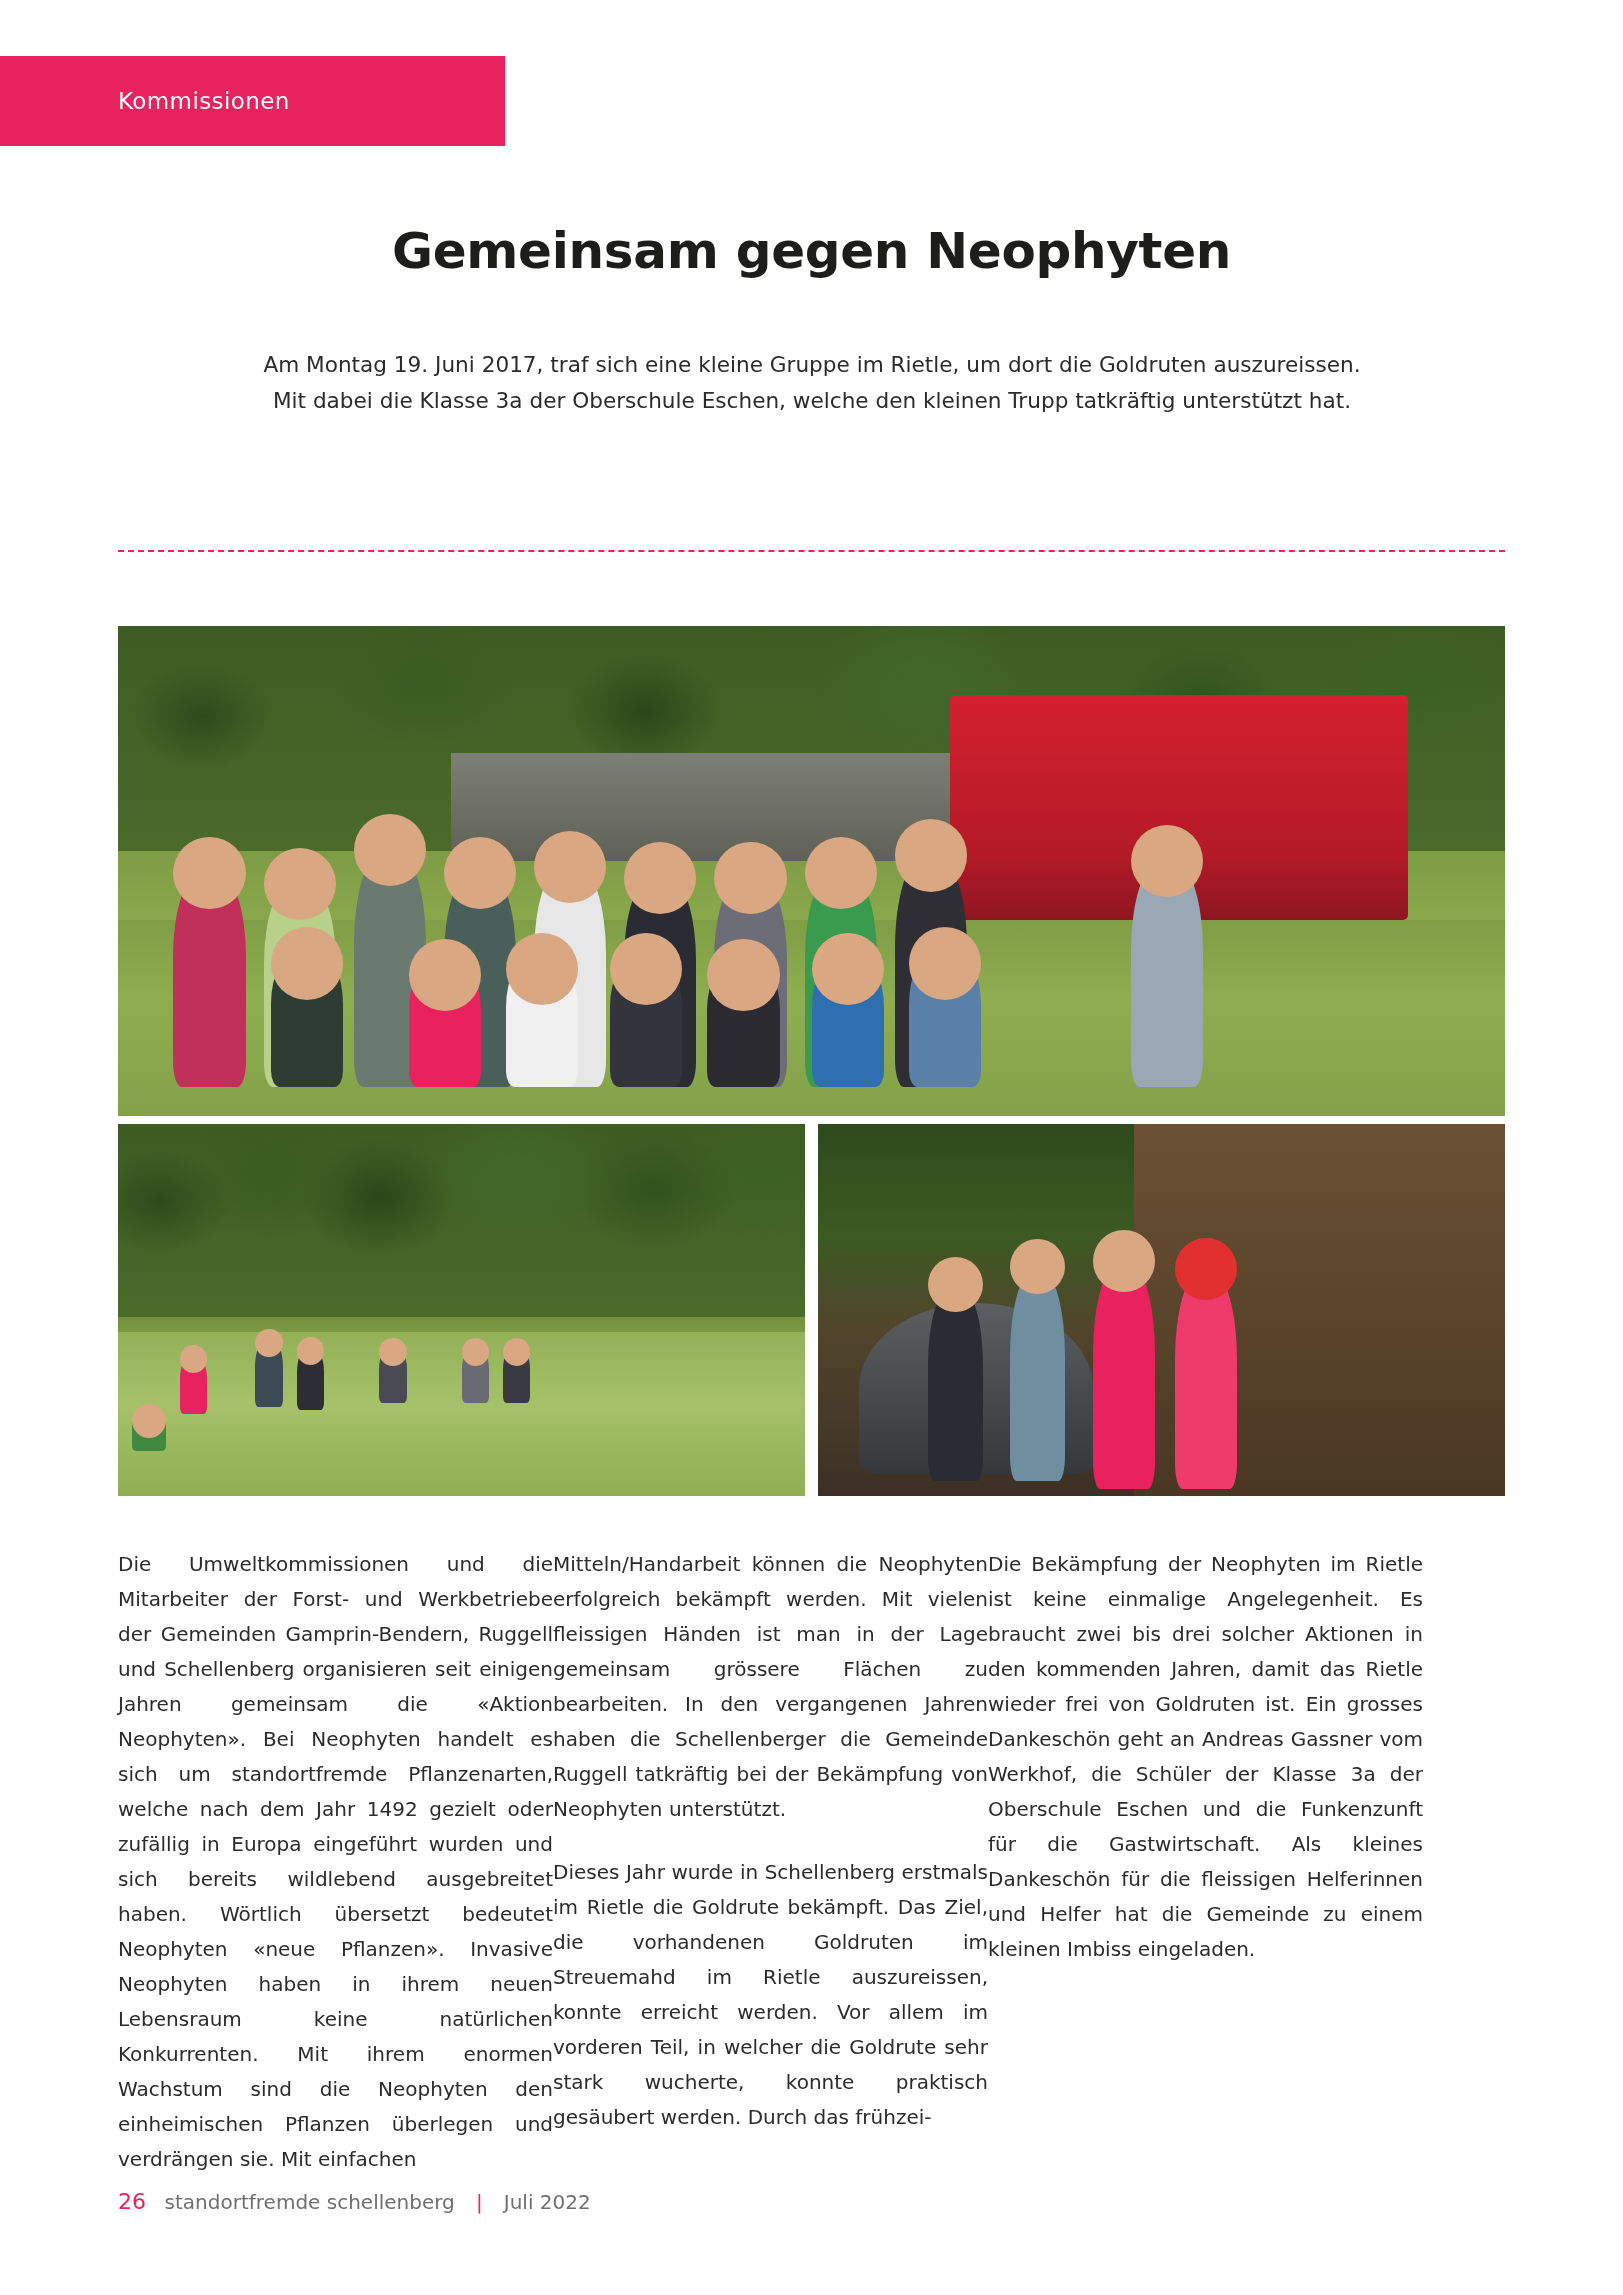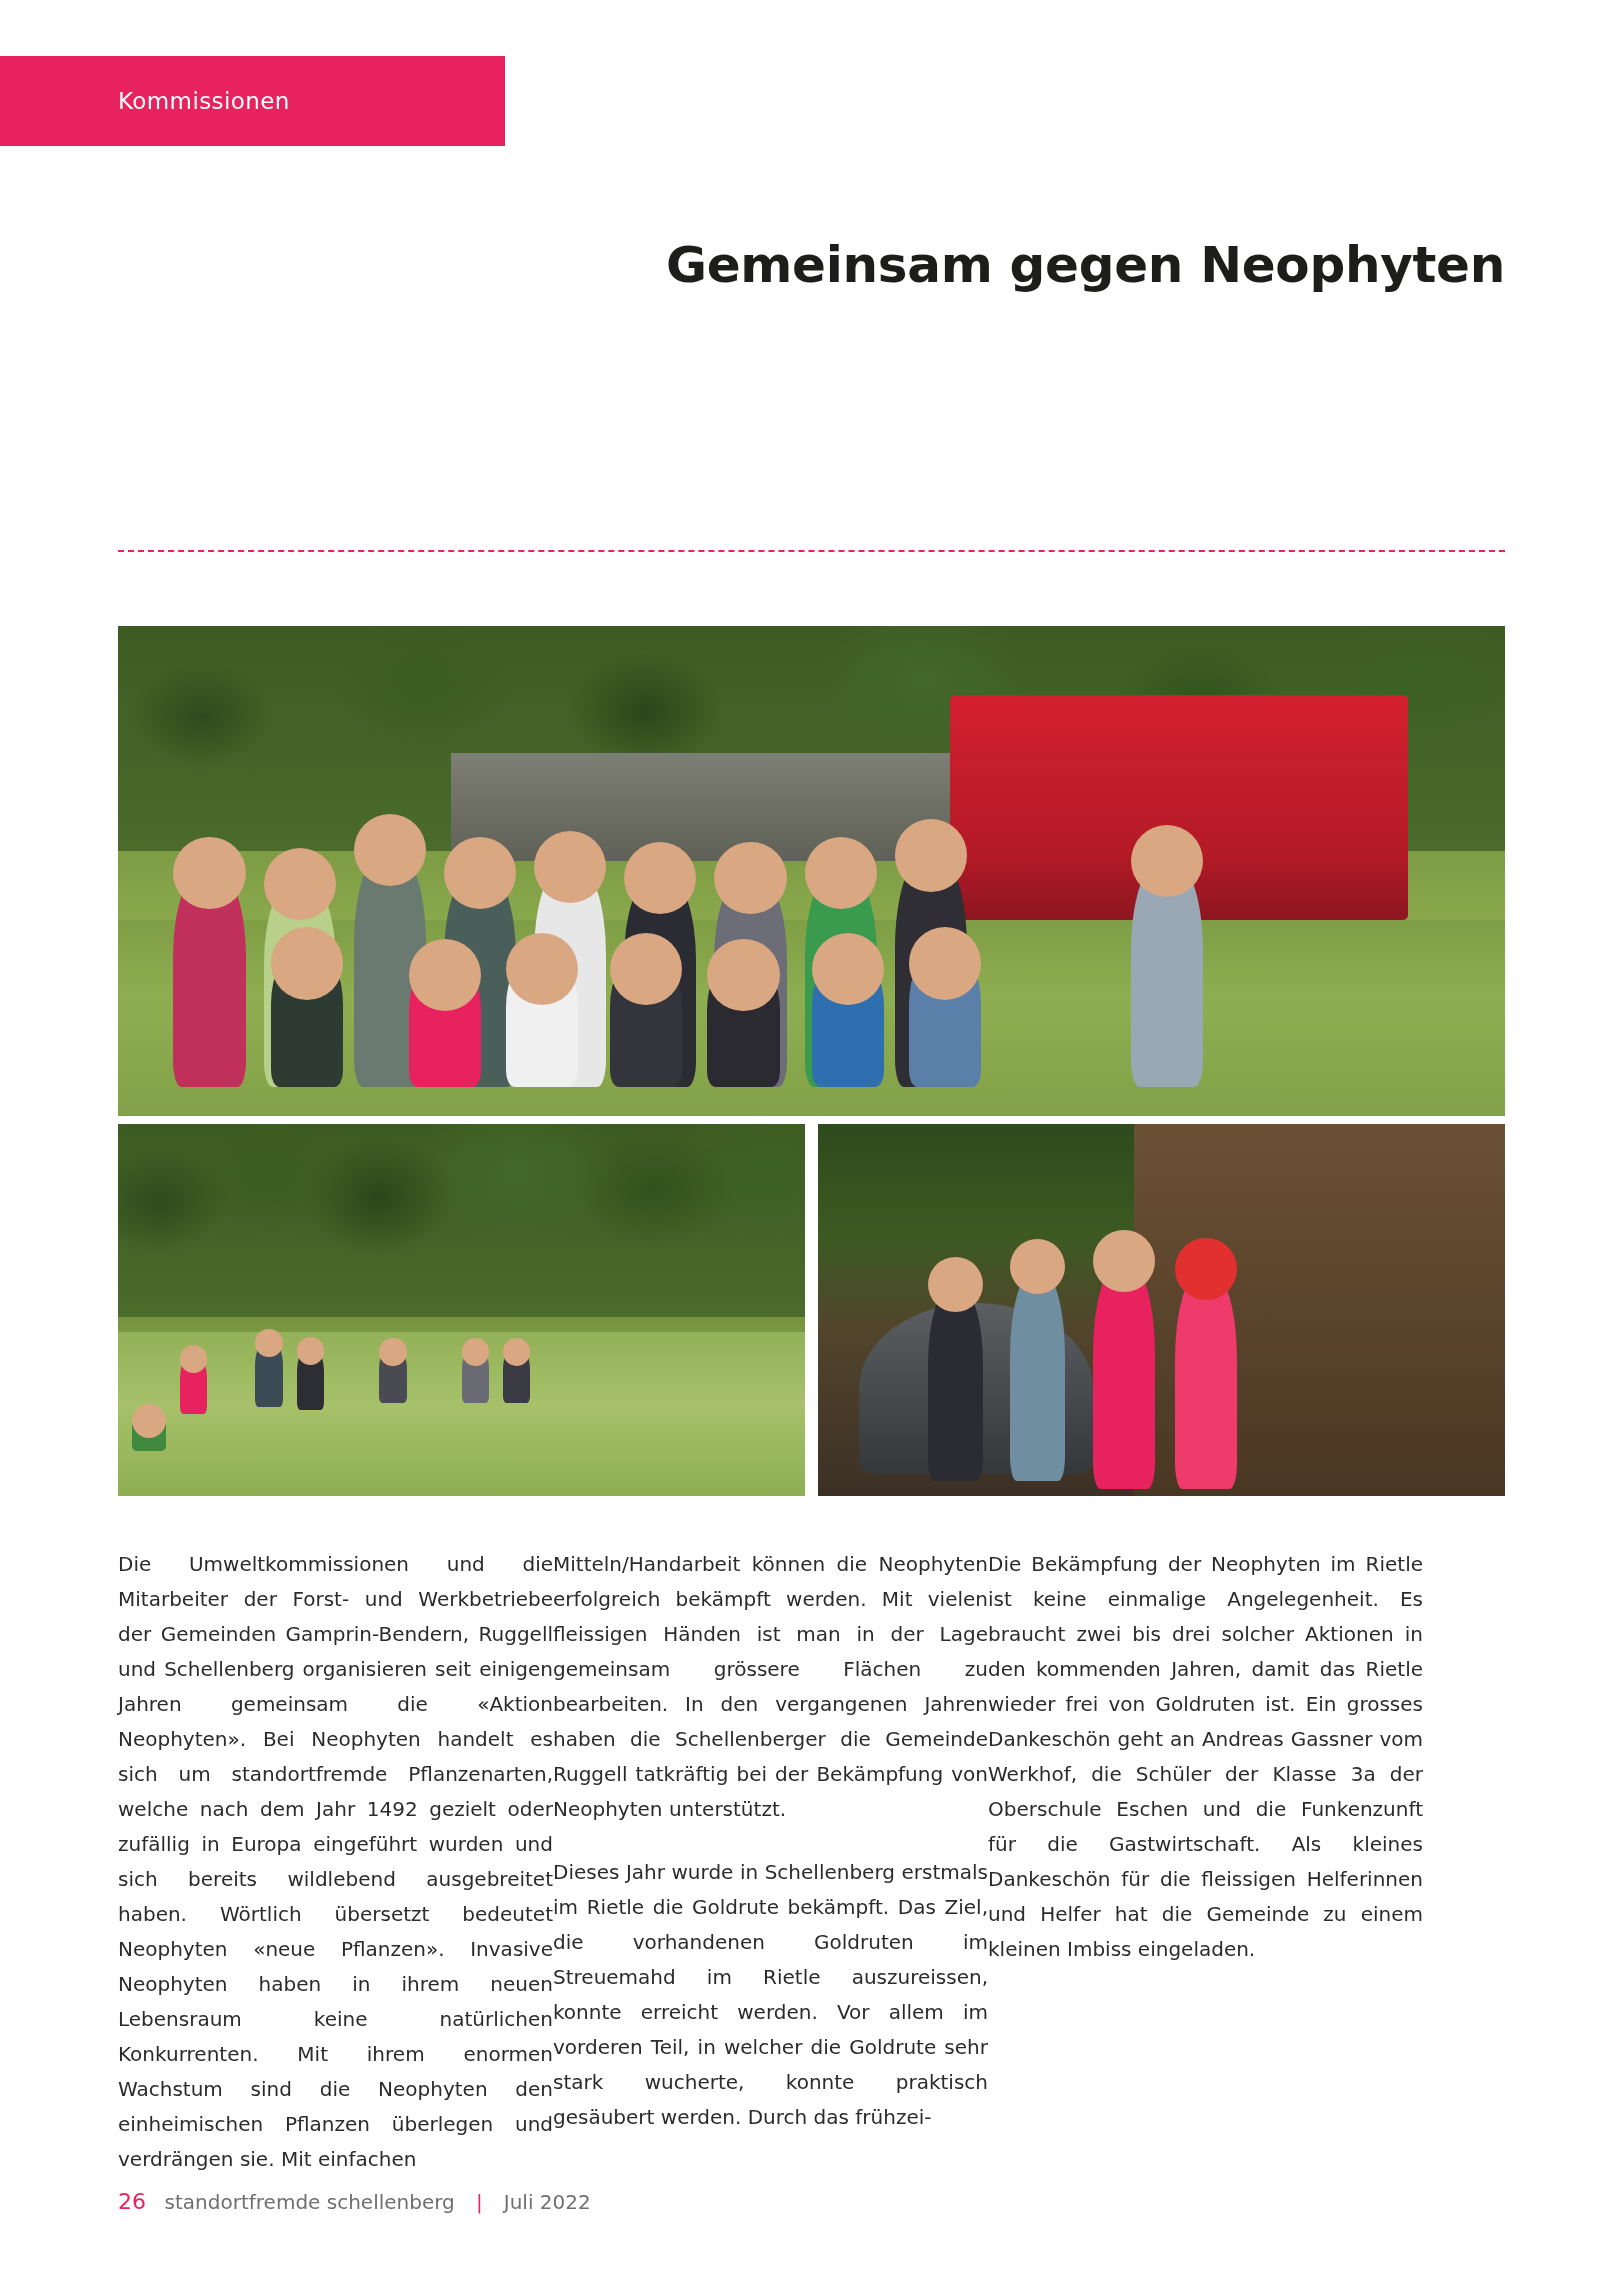--- a/index.html
+++ b/index.html
@@ -38,23 +38,23 @@
     font-size: 23px;
     letter-spacing: 0.4px;
     margin-left: 118px;
     font-family: "DejaVu Sans", sans-serif;
   }
 
   
   .title {
     position: absolute;
     left: 118px;
-    top: 236px;
+    top: 222px;
     width: 1387px;
-    text-align: right;
+    text-align: center;
     font-size: 50px;
     font-weight: bold;
     color: #1d1d1b;
     letter-spacing: -0.3px;
   }
   .lead {
     position: absolute;
     left: 254px;
     top: 347px;
     width: 1116px;
@@ -200,20 +200,21 @@
 <body>
 
 <div class="page">
 
   <div class="cat-tab">
     <span class="cat-label">Kommissionen</span>
   </div>
 
   <div class="title">Gemeinsam gegen Neophyten</div>
 
+  <div class="lead">Am Montag 19. Juni 2017, traf sich eine kleine Gruppe im Rietle, um dort die Goldruten auszureissen. Mit dabei die Klasse 3a der Oberschule Eschen, welche den kleinen Trupp tatkräftig unterstützt hat.</div>
 
   <div class="rule"></div>
 
   <div class="photo photo-main">
     <div class="ph-sky"></div>
     <div class="ph-trees"></div>
     <div class="ph-grass"></div>
     <div class="ph-truckbed"></div>
     <div class="ph-truck"></div>
     <div class="ph-person" style="left:4%;height:44%;background:#c0305a;">

